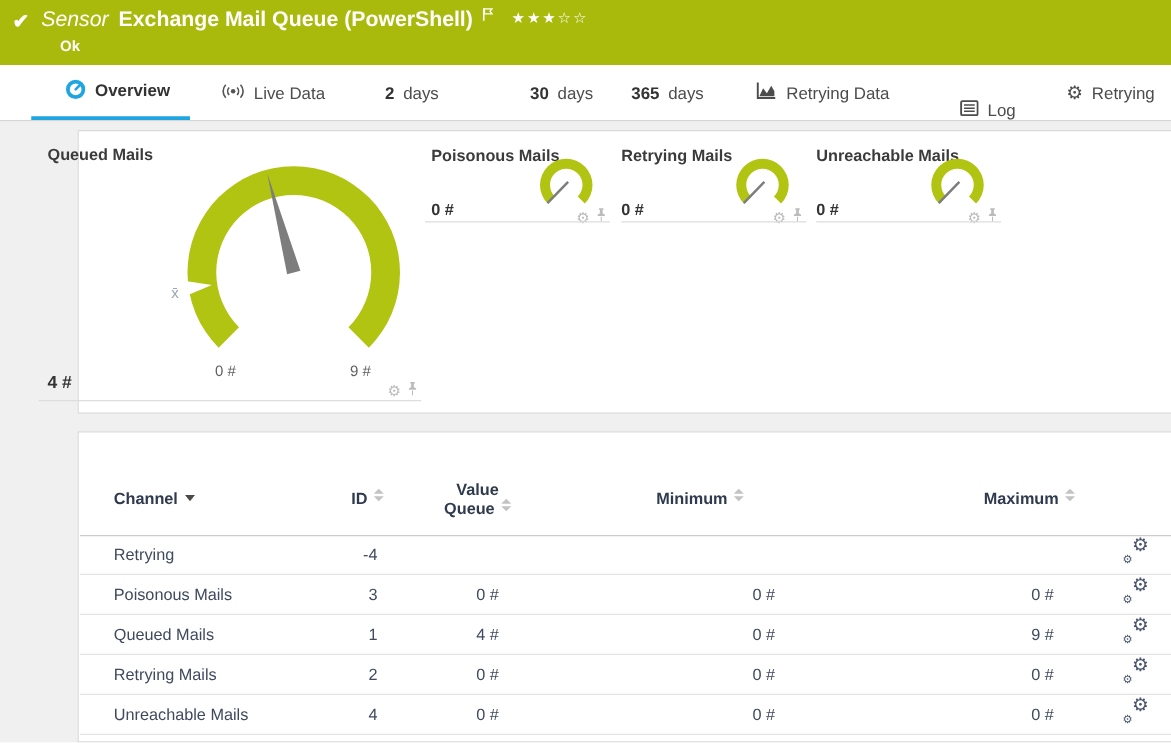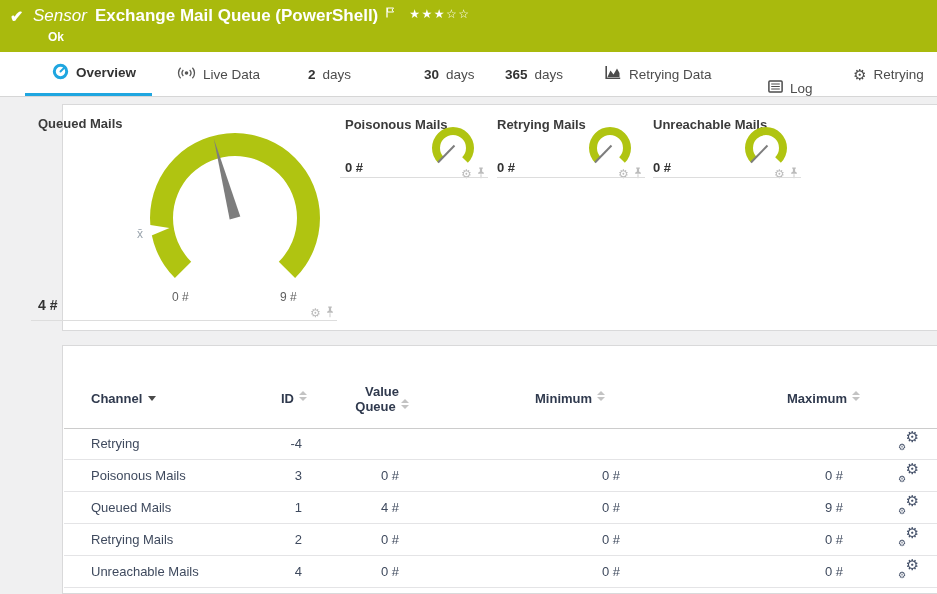--- a/index.html
+++ b/index.html
@@ -201,21 +201,21 @@
   <div class="tile-line" style="left:653px;top:177px;width:148px;"></div>
 
   <div class="card card2">
 
     <div class="th" style="left:28px;top:45px;"><span>Channel</span><span class="sort-desc"></span></div>
     <div class="th" style="left:218px;top:45px;"><span>ID</span><span class="sortpair"><i class="up"></i><i class="dn"></i></span></div>
     <div class="th" style="left:288px;top:38px;width:62px;text-align:center;line-height:15px;">
       <span>Value</span><br>
       <span>Queue</span><span class="sortpair"><i class="up"></i><i class="dn"></i></span>
     </div>
-    <div class="th" style="left:472px;top:45px;"><span>Minimum</span><span class="sortpair"><i class="up"></i><i class="dn"></i></span></div>
+    <div class="th" style="left:462px;top:45px;"><span>Minimum</span><span class="sortpair"><i class="up"></i><i class="dn"></i></span></div>
     <div class="th" style="left:698px;top:45px;padding-left:26px;"><span>Maximum</span><span class="sortpair"><i class="up"></i><i class="dn"></i></span></div>
     <div class="hline" style="left:1px;top:82px;width:904px;"></div>
 
     <div class="trow" style="top:82px;">
       <span class="cell" style="left:27px;">Retrying</span>
       <span class="cell r" style="left:180px;width:58px;">-4</span>
       <span class="cell r" style="left:250px;width:85px;"></span>
       <span class="cell r" style="left:460px;width:96px;"></span>
       <span class="cell r" style="left:680px;width:99px;"></span>
       <span class="gears">

